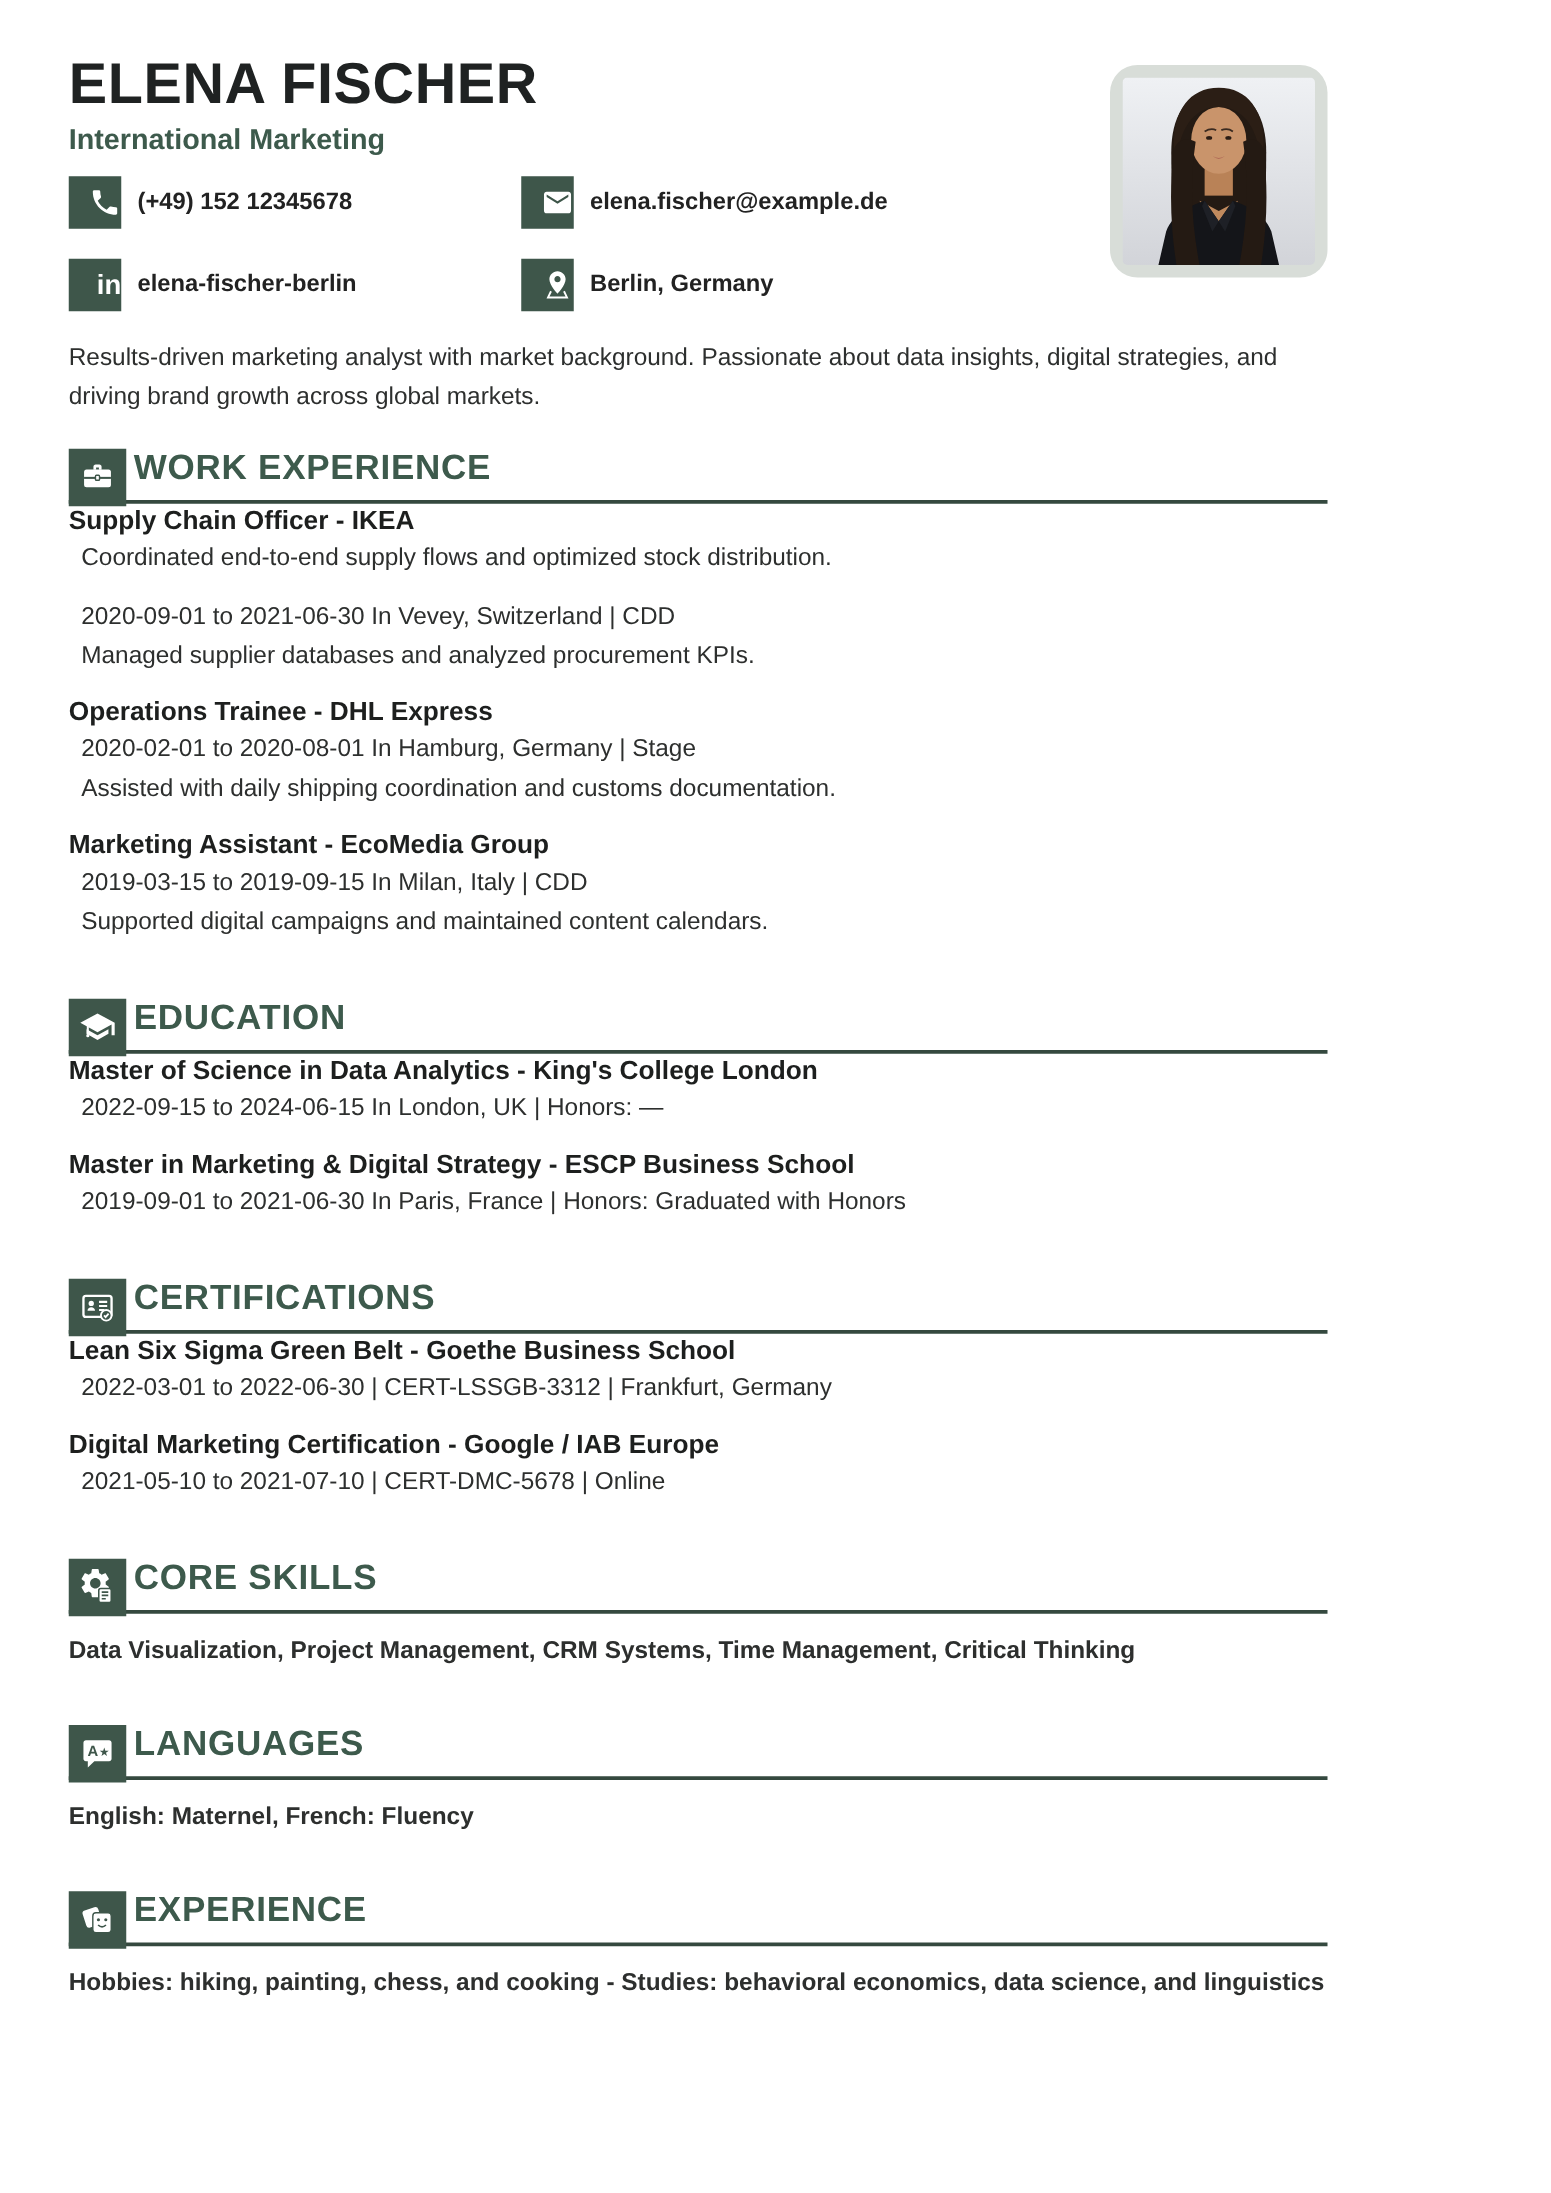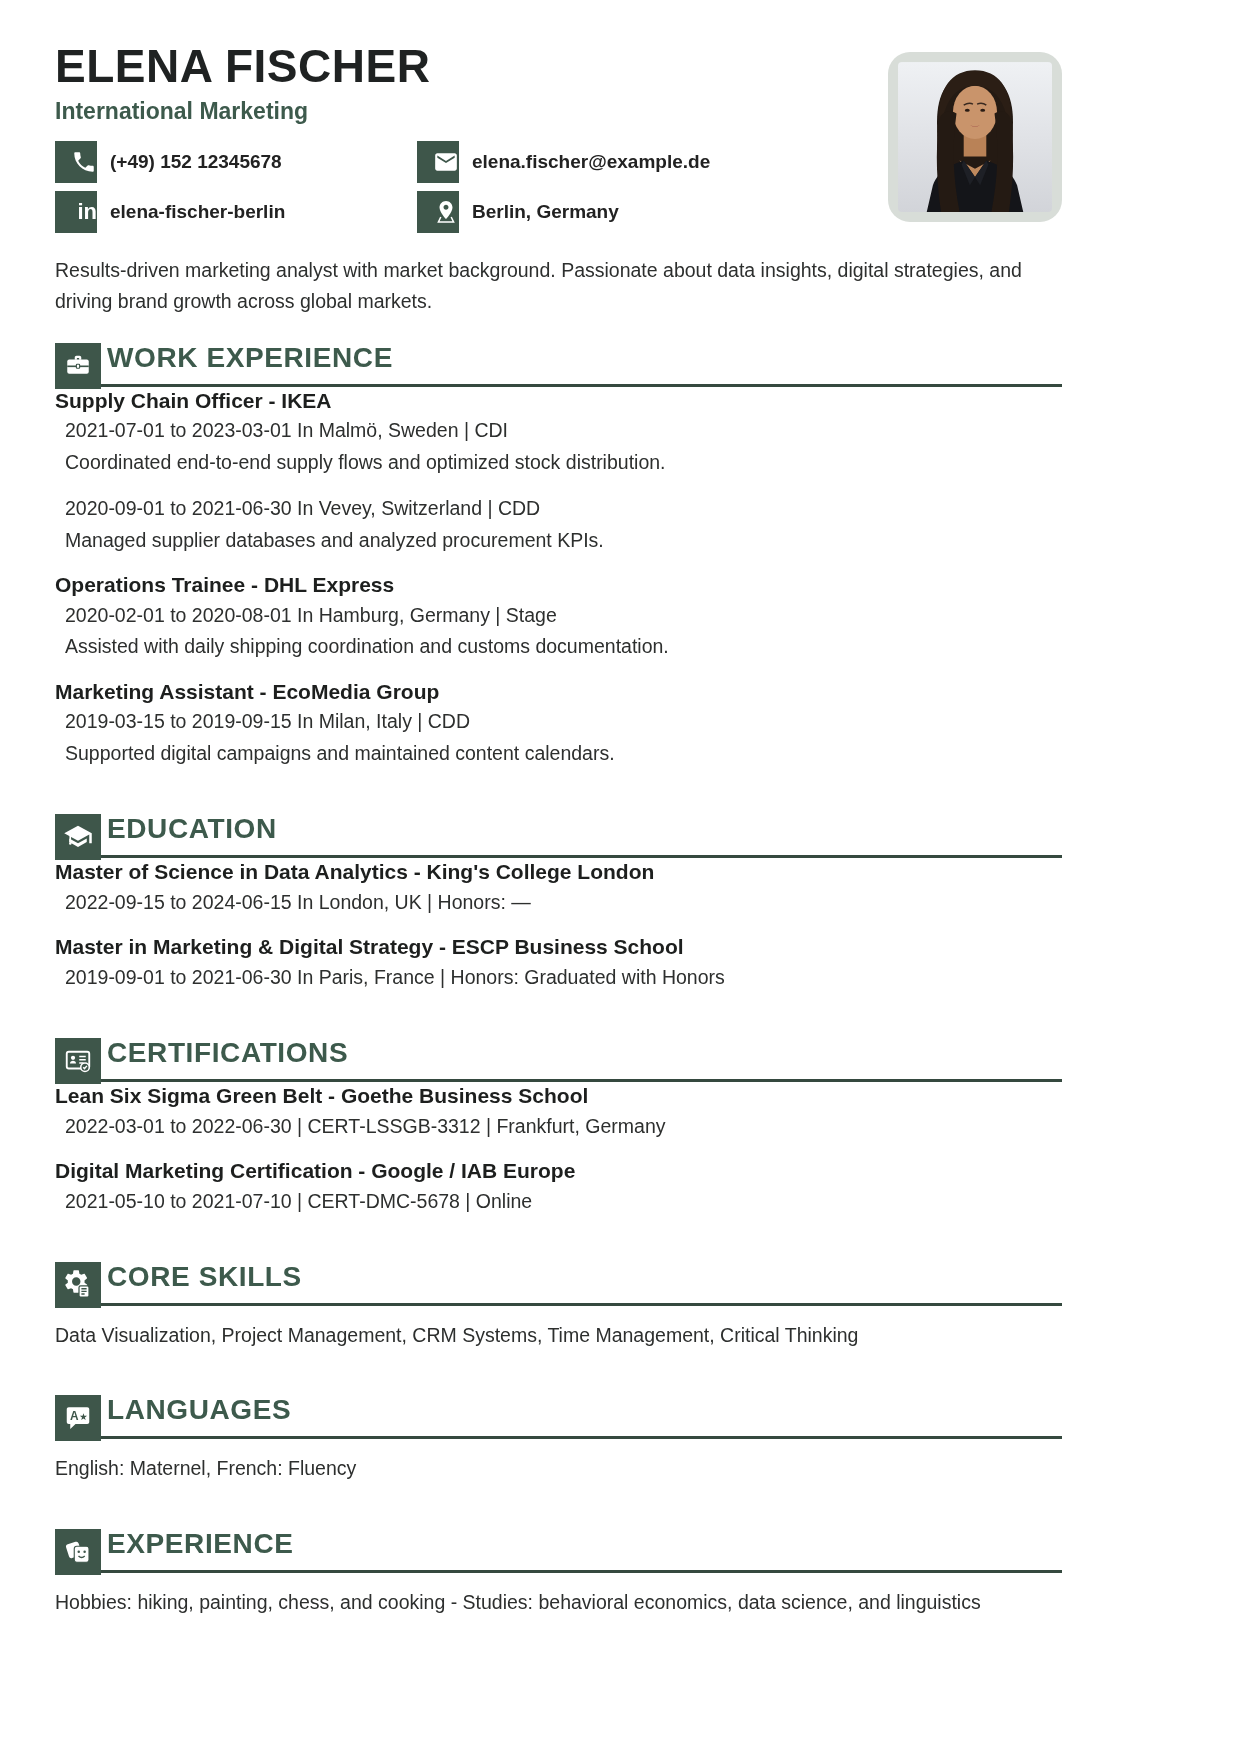--- a/index.html
+++ b/index.html
@@ -22,21 +22,21 @@
   
   .header{display:flex;justify-content:space-between;align-items:flex-start;}
   .name{font-size:46px;font-weight:700;color:var(--ink);letter-spacing:.5px;line-height:1.05;}
   .subtitle{font-size:23px;font-weight:700;color:var(--green-title);margin-top:8px;}
   .contact-grid{
     margin-top:16px;
     display:grid;
     grid-template-columns:362px auto;
     grid-auto-flow:column;
     grid-template-rows:42px 42px;
-    row-gap:8px;
+    row-gap:24px;
   }
   .contact-item{display:flex;align-items:center;}
   .icon-box{
     width:42px;height:42px;background:var(--green);
     display:inline-flex;align-items:center;justify-content:flex-end;
     flex:0 0 42px;
   }
   .icon-box svg{width:26px;height:26px;display:block;}
   .icon-box .in-txt{color:#fff;font-weight:800;font-size:22px;line-height:1;letter-spacing:0;}
   .contact-label{font-size:19px;font-weight:700;color:#222;margin-left:13px;}
@@ -64,21 +64,21 @@
   }
   .sec-icon svg{width:30px;height:30px;display:block;}
   .sec-title{
     font-size:28px;font-weight:700;color:var(--green-title);
     letter-spacing:.6px;margin:0 0 10px 6px;
   }
   .entries{}
   .entry{margin-bottom:15px;}
   .entry-title{font-size:21px;font-weight:700;color:#1d1f1e;line-height:1.35;}
   .entry-line{font-size:19.5px;color:var(--body);line-height:1.62;padding-left:10px;}
-  .plain-line{font-size:19.5px;color:var(--body);line-height:1.5;margin-top:15px;max-width:1135px;}
+  .plain-line{font-size:19.5px;color:var(--body);line-height:1.5;margin-top:15px;max-width:1135px;font-weight:bold;}
 </style>
 </head>
 <body>
 
 <div class="page">
 
   <div class="header">
     <div class="header-left">
       <h1 class="name">ELENA FISCHER</h1>
       <div class="subtitle">International Marketing</div>
@@ -165,21 +165,20 @@
           <rect x="3.4" y="6.8" width="17.2" height="11.4" rx="1.6" fill="#fff"></rect>
           <rect x="3.4" y="11.6" width="17.2" height="1.3" fill="#3e564a"></rect>
           <rect x="10.7" y="10.6" width="2.6" height="3.2" rx="0.6" fill="#fff" stroke="#3e564a" stroke-width="0.9"></rect>
         </svg>
       </span>
       <h2 class="sec-title">WORK EXPERIENCE</h2>
     </div>
     <div class="entries">
       <div class="entry">
         <div class="entry-title">Supply Chain Officer - IKEA</div>
-        <div class="entry-line">2021-07-01 to 2023-03-01 In Malmö, Sweden | CDI</div>
         <div class="entry-line">Coordinated end-to-end supply flows and optimized stock distribution.</div>
       </div>
       <div class="entry">
         <div class="entry-line">2020-09-01 to 2021-06-30 In Vevey, Switzerland | CDD</div>
         <div class="entry-line">Managed supplier databases and analyzed procurement KPIs.</div>
       </div>
       <div class="entry">
         <div class="entry-title">Operations Trainee - DHL Express</div>
         <div class="entry-line">2020-02-01 to 2020-08-01 In Hamburg, Germany | Stage</div>
         <div class="entry-line">Assisted with daily shipping coordination and customs documentation.</div>

